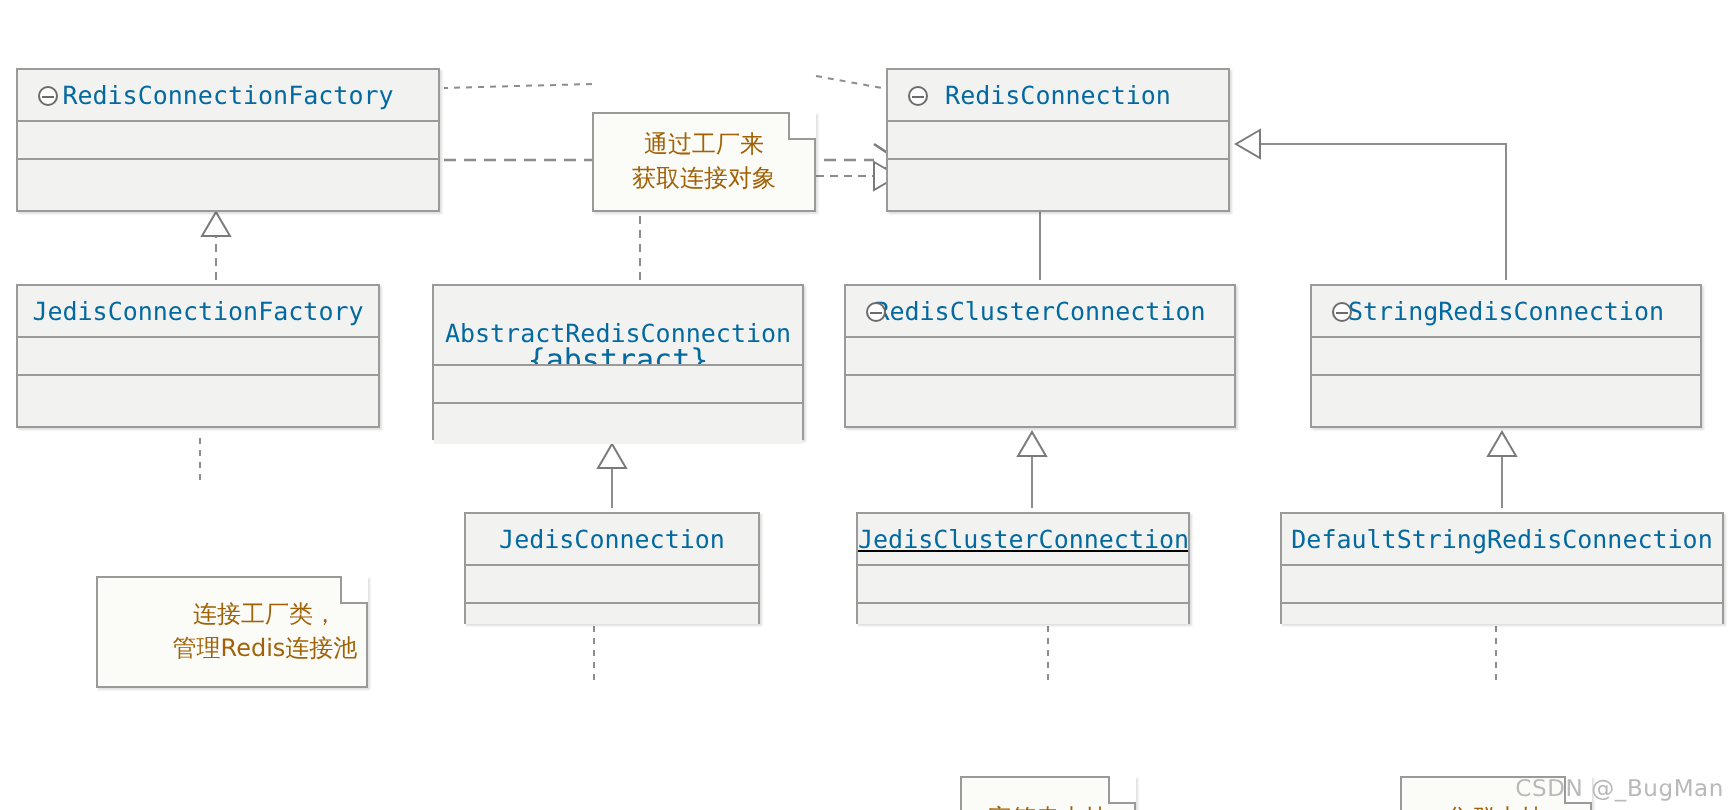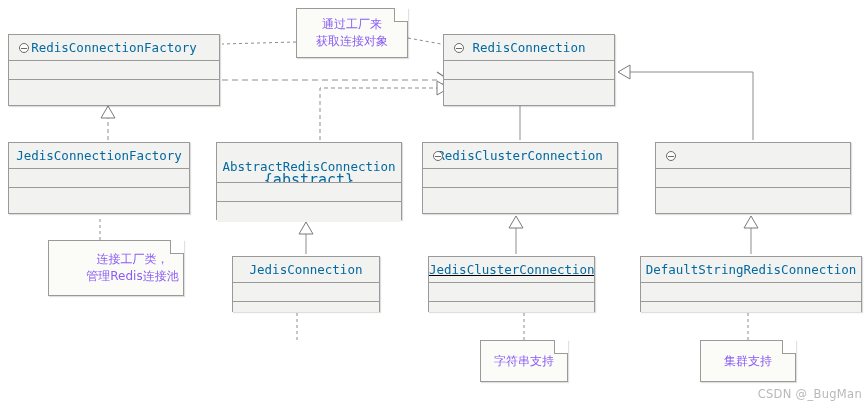--- a/index.html
+++ b/index.html
@@ -85,27 +85,28 @@
     height: 20px;
   }
   .note {
     position: absolute;
     box-sizing: border-box;
     background: #fbfbf7;
     border: 1px solid #9a9a9a;
     box-shadow: 1px 1px 1px rgba(0,0,0,0.12);
     font-family: "DejaVu Sans", "Liberation Sans", sans-serif;
     font-size: 12px;
-    color: #8b5cf6;
+    color: #a16207;
     text-align: center;
     display: flex;
     align-items: center;
     justify-content: center;
     line-height: 17px;
     white-space: pre-line;
+    margin-top: 48px;
   }
   .note .fold {
     position: absolute;
     right: -1px;
     top: -1px;
     width: 13px;
     height: 13px;
     background: #ffffff;
     border-left: 1px solid #9a9a9a;
     border-bottom: 1px solid #9a9a9a;
@@ -212,20 +213,21 @@
       <span class="if-mark"></span>
       <span>RedisClusterConnection</span>
     </div>
     <div class="uml-comp"></div>
     <div class="uml-comp last"></div>
   </div>
 
   <div class="uml-class" style="left:655px; top:142px; width:196px; height:72px;">
     <div class="uml-title">
       <span class="if-mark"></span>
+      <span>StringRedisConnection</span>
     </div>
     <div class="uml-comp"></div>
     <div class="uml-comp last"></div>
   </div>
 
   <div class="uml-class" style="left:232px; top:256px; width:148px; height:56px;">
     <div class="uml-title">
       <span>JedisConnection</span>
     </div>
     <div class="uml-comp"></div>

